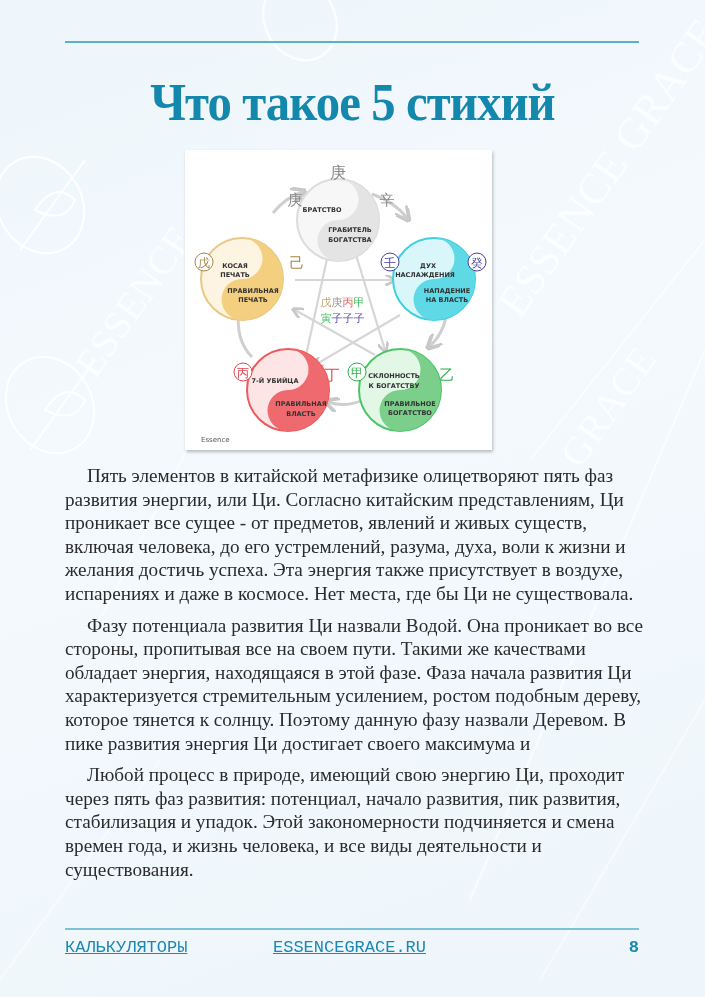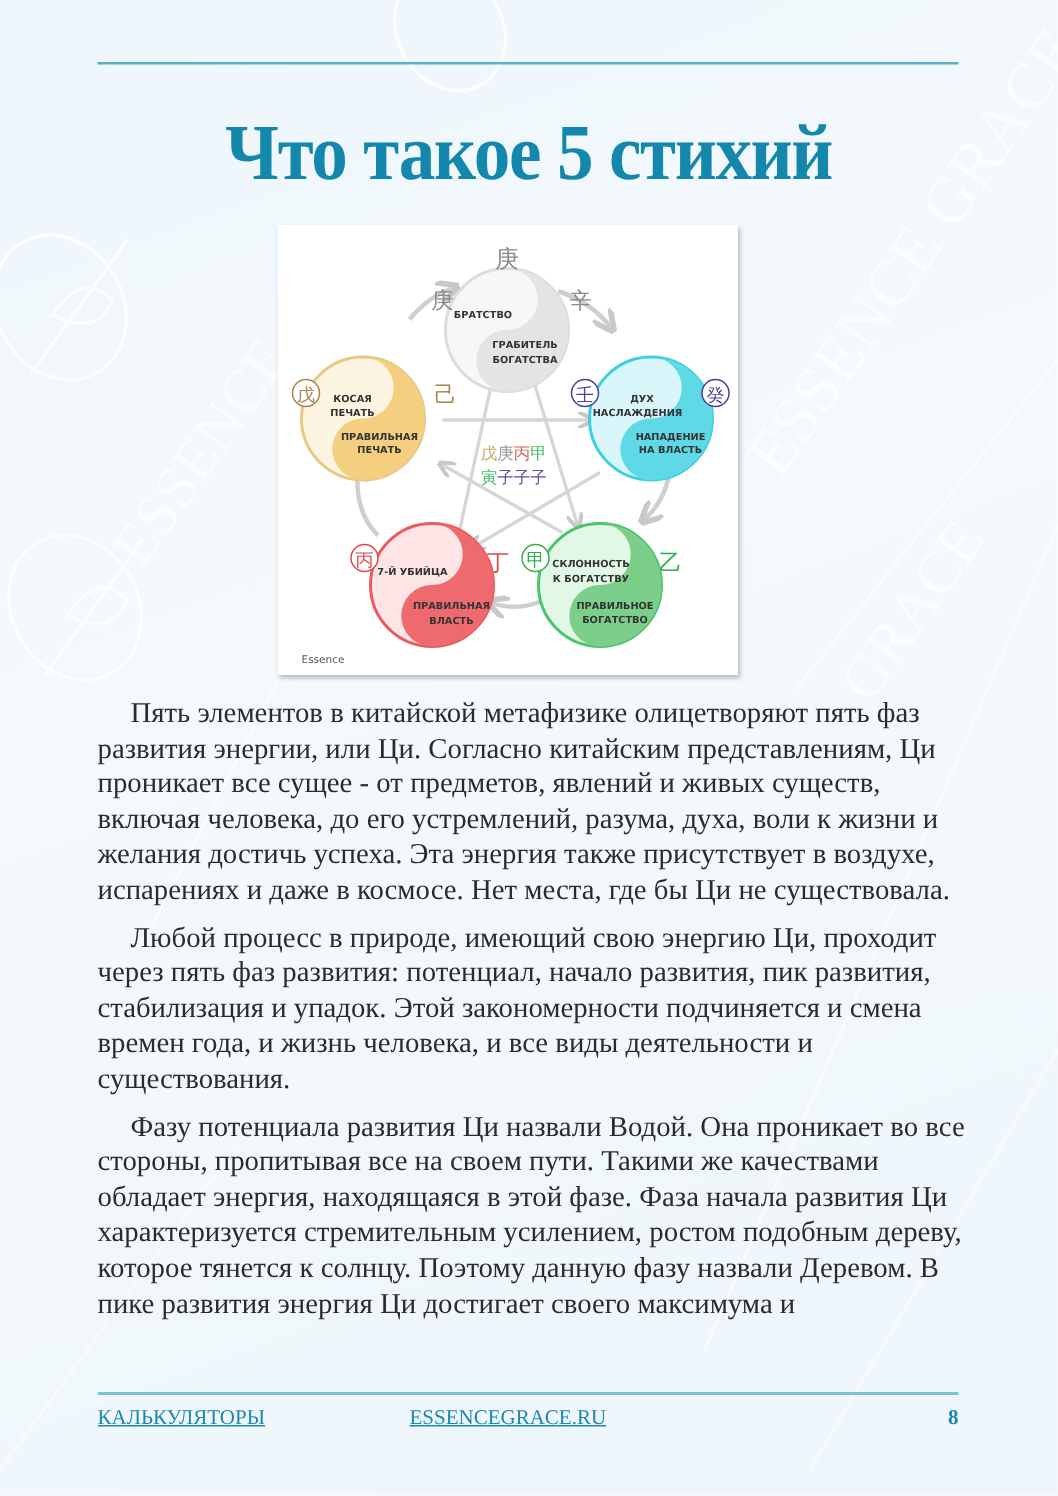--- a/index.html
+++ b/index.html
@@ -32,21 +32,21 @@
       font-family: "Liberation Serif", serif;
       font-size: 19.2px; line-height: 23.6px; color: #2b2b2b;
     }
     .body-text p { text-indent: 22px; margin-bottom: 8px; }
     .bottom-rule {
       position: absolute; left: 65px; top: 928px; width: 574px; height: 2px;
       background: #7cc1d4;
     }
     .footer {
       position: absolute; top: 938px; left: 65px; width: 574px; height: 16px;
-      font-family: Liberation Serif, serif; font-size: 14px;
+      font-family: Liberation Mono, monospace; font-size: 17px;
       color: #1a88b3;
     }
     .footer a { color: #1a88b3; text-decoration: underline; }
     .footer .left { position: absolute; left: 0; top: 0; }
     .footer .center { position: absolute; left: 208px; top: 0; }
     .footer .right { position: absolute; right: 0; top: 0; font-weight: bold; }
   </style>
 </head>
 <body>
 
@@ -175,22 +175,22 @@
       <text x="163" y="172" fill="#5a4fa3">子</text>
       <text x="174" y="172" fill="#5a4fa3">子</text>
     </g>
 
     <text x="16" y="292" font-size="7" fill="#555">Essence</text>
   </svg>
 </div>
 
 <div class="body-text">
   <p>Пять элементов в китайской метафизике олицетворяют пять фаз развития энергии, или Ци. Согласно китайским представлениям, Ци проникает все сущее - от предметов, явлений и живых существ, включая человека, до его устремлений, разума, духа, воли к жизни и желания достичь успеха. Эта энергия также присутствует в воздухе, испарениях и даже в космосе. Нет места, где бы Ци не существовала.</p>
+  <p>Фазу потенциала развития Ци назвали Водой. Она проникает во все стороны, пропитывая все на своем пути. Такими же качествами обладает энергия, находящаяся в этой фазе. Фаза начала развития Ци характеризуется стремительным усилением, ростом подобным дереву, которое тянется к солнцу. Поэтому данную фазу назвали Деревом. В пике развития энергия Ци достигает своего максимума и</p>
   <p>Любой процесс в природе, имеющий свою энергию Ци, проходит через пять фаз развития: потенциал, начало развития, пик развития, стабилизация и упадок. Этой закономерности подчиняется и смена времен года, и жизнь человека, и все виды деятельности и существования.</p>
-  <p>Фазу потенциала развития Ци назвали Водой. Она проникает во все стороны, пропитывая все на своем пути. Такими же качествами обладает энергия, находящаяся в этой фазе. Фаза начала развития Ци характеризуется стремительным усилением, ростом подобным дереву, которое тянется к солнцу. Поэтому данную фазу назвали Деревом. В пике развития энергия Ци достигает своего максимума и</p>
 </div>
 
 <div class="bottom-rule"></div>
 
 <div class="footer">
   <a class="left">КАЛЬКУЛЯТОРЫ</a>
   <a class="center">ESSENCEGRACE.RU</a>
   <span class="right">8</span>
 </div>
 

